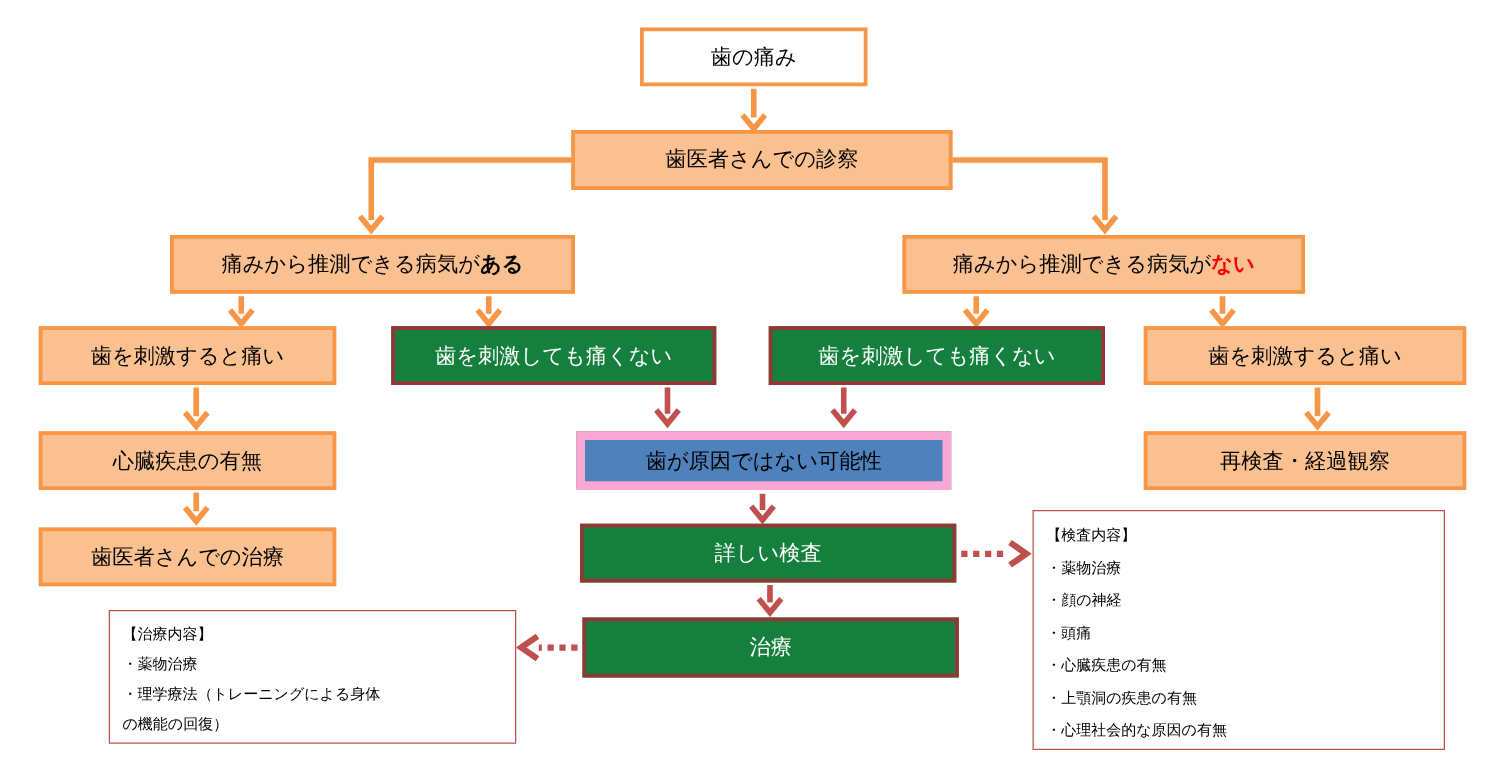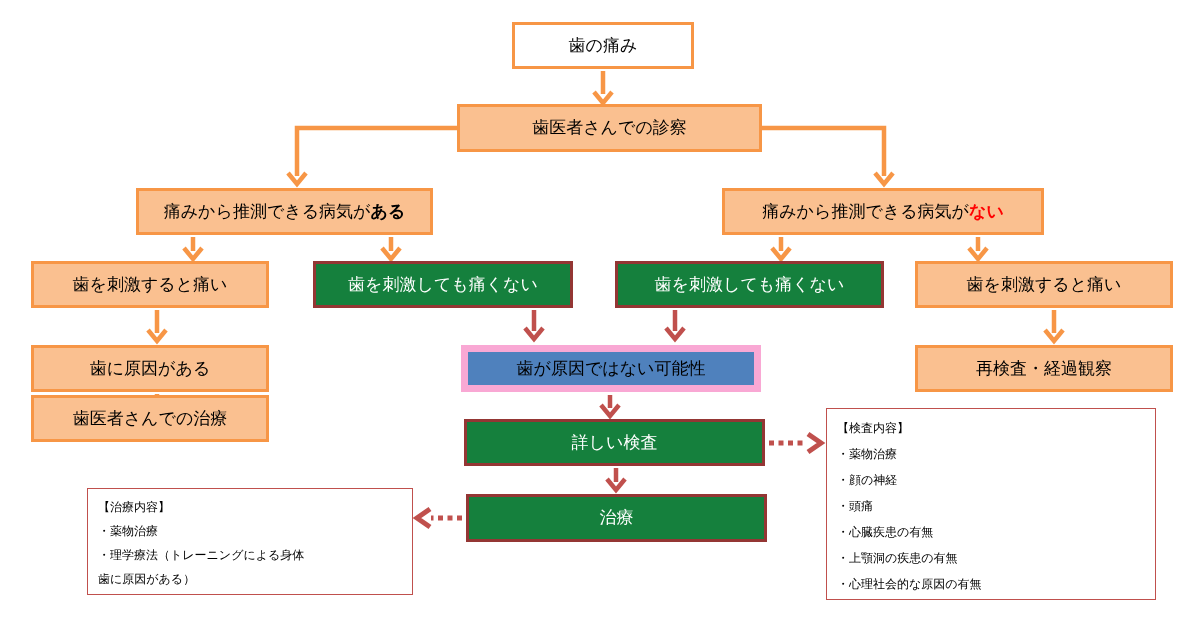--- a/index.html
+++ b/index.html
@@ -111,21 +111,21 @@
   </svg>
 
   <div class="node white-node" style="left:512px;top:22px;width:182px;height:47px;">
     <span>歯の痛み</span>
   </div>
 
   <div class="node peach" style="left:457px;top:104px;width:305px;height:48px;">
     <span>歯医者さんでの診察</span>
   </div>
 
-  <div class="node peach" style="left:136px;top:188px;width:297px;height:47px;">
+  <div class="node peach" style="left:136px;top:188px;width:324px;height:47px;">
     <span><span>痛みから推測できる病気が</span><span class="bold">ある</span></span>
   </div>
 
   <div class="node peach" style="left:722px;top:188px;width:322px;height:47px;">
     <span><span>痛みから推測できる病気が</span><span class="bold red">ない</span></span>
   </div>
 
   <div class="node peach" style="left:31px;top:261px;width:238px;height:47px;">
     <span>歯を刺激すると痛い</span>
   </div>
@@ -136,32 +136,32 @@
 
   <div class="node dred" style="left:615px;top:261px;width:269px;height:47px;">
     <span>歯を刺激しても痛くない</span>
   </div>
 
   <div class="node peach" style="left:915px;top:261px;width:258px;height:47px;">
     <span>歯を刺激すると痛い</span>
   </div>
 
   <div class="node peach" style="left:31px;top:345px;width:238px;height:47px;">
-    <span>歯に原因がある</span>
+    <span>心臓疾患の有無</span>
   </div>
 
   <div class="node blue" style="left:461px;top:345px;width:300px;height:47px;">
     <span>歯が原因ではない可能性</span>
   </div>
 
   <div class="node peach" style="left:915px;top:345px;width:258px;height:47px;">
     <span>再検査・経過観察</span>
   </div>
 
-  <div class="node peach" style="left:31px;top:395px;width:238px;height:47px;">
+  <div class="node peach" style="left:31px;top:422px;width:238px;height:47px;">
     <span>歯医者さんでの治療</span>
   </div>
 
   <div class="node dred" style="left:464px;top:419px;width:301px;height:47px;">
     <span>詳しい検査</span>
   </div>
 
   <div class="node dred" style="left:466px;top:494px;width:301px;height:48px;">
     <span>治療</span>
   </div>
@@ -173,16 +173,16 @@
     <div class="line">・頭痛</div>
     <div class="line">・心臓疾患の有無</div>
     <div class="line">・上顎洞の疾患の有無</div>
     <div class="line">・心理社会的な原因の有無</div>
   </div>
 
   <div class="note small" style="left:87px;top:488px;width:326px;height:107px;">
     <div class="line">【治療内容】</div>
     <div class="line">・薬物治療</div>
     <div class="line">・理学療法（トレーニングによる身体</div>
-    <div class="line">歯に原因がある）</div>
+    <div class="line">の機能の回復）</div>
   </div>
 
 </div>
 
 </body></html>

